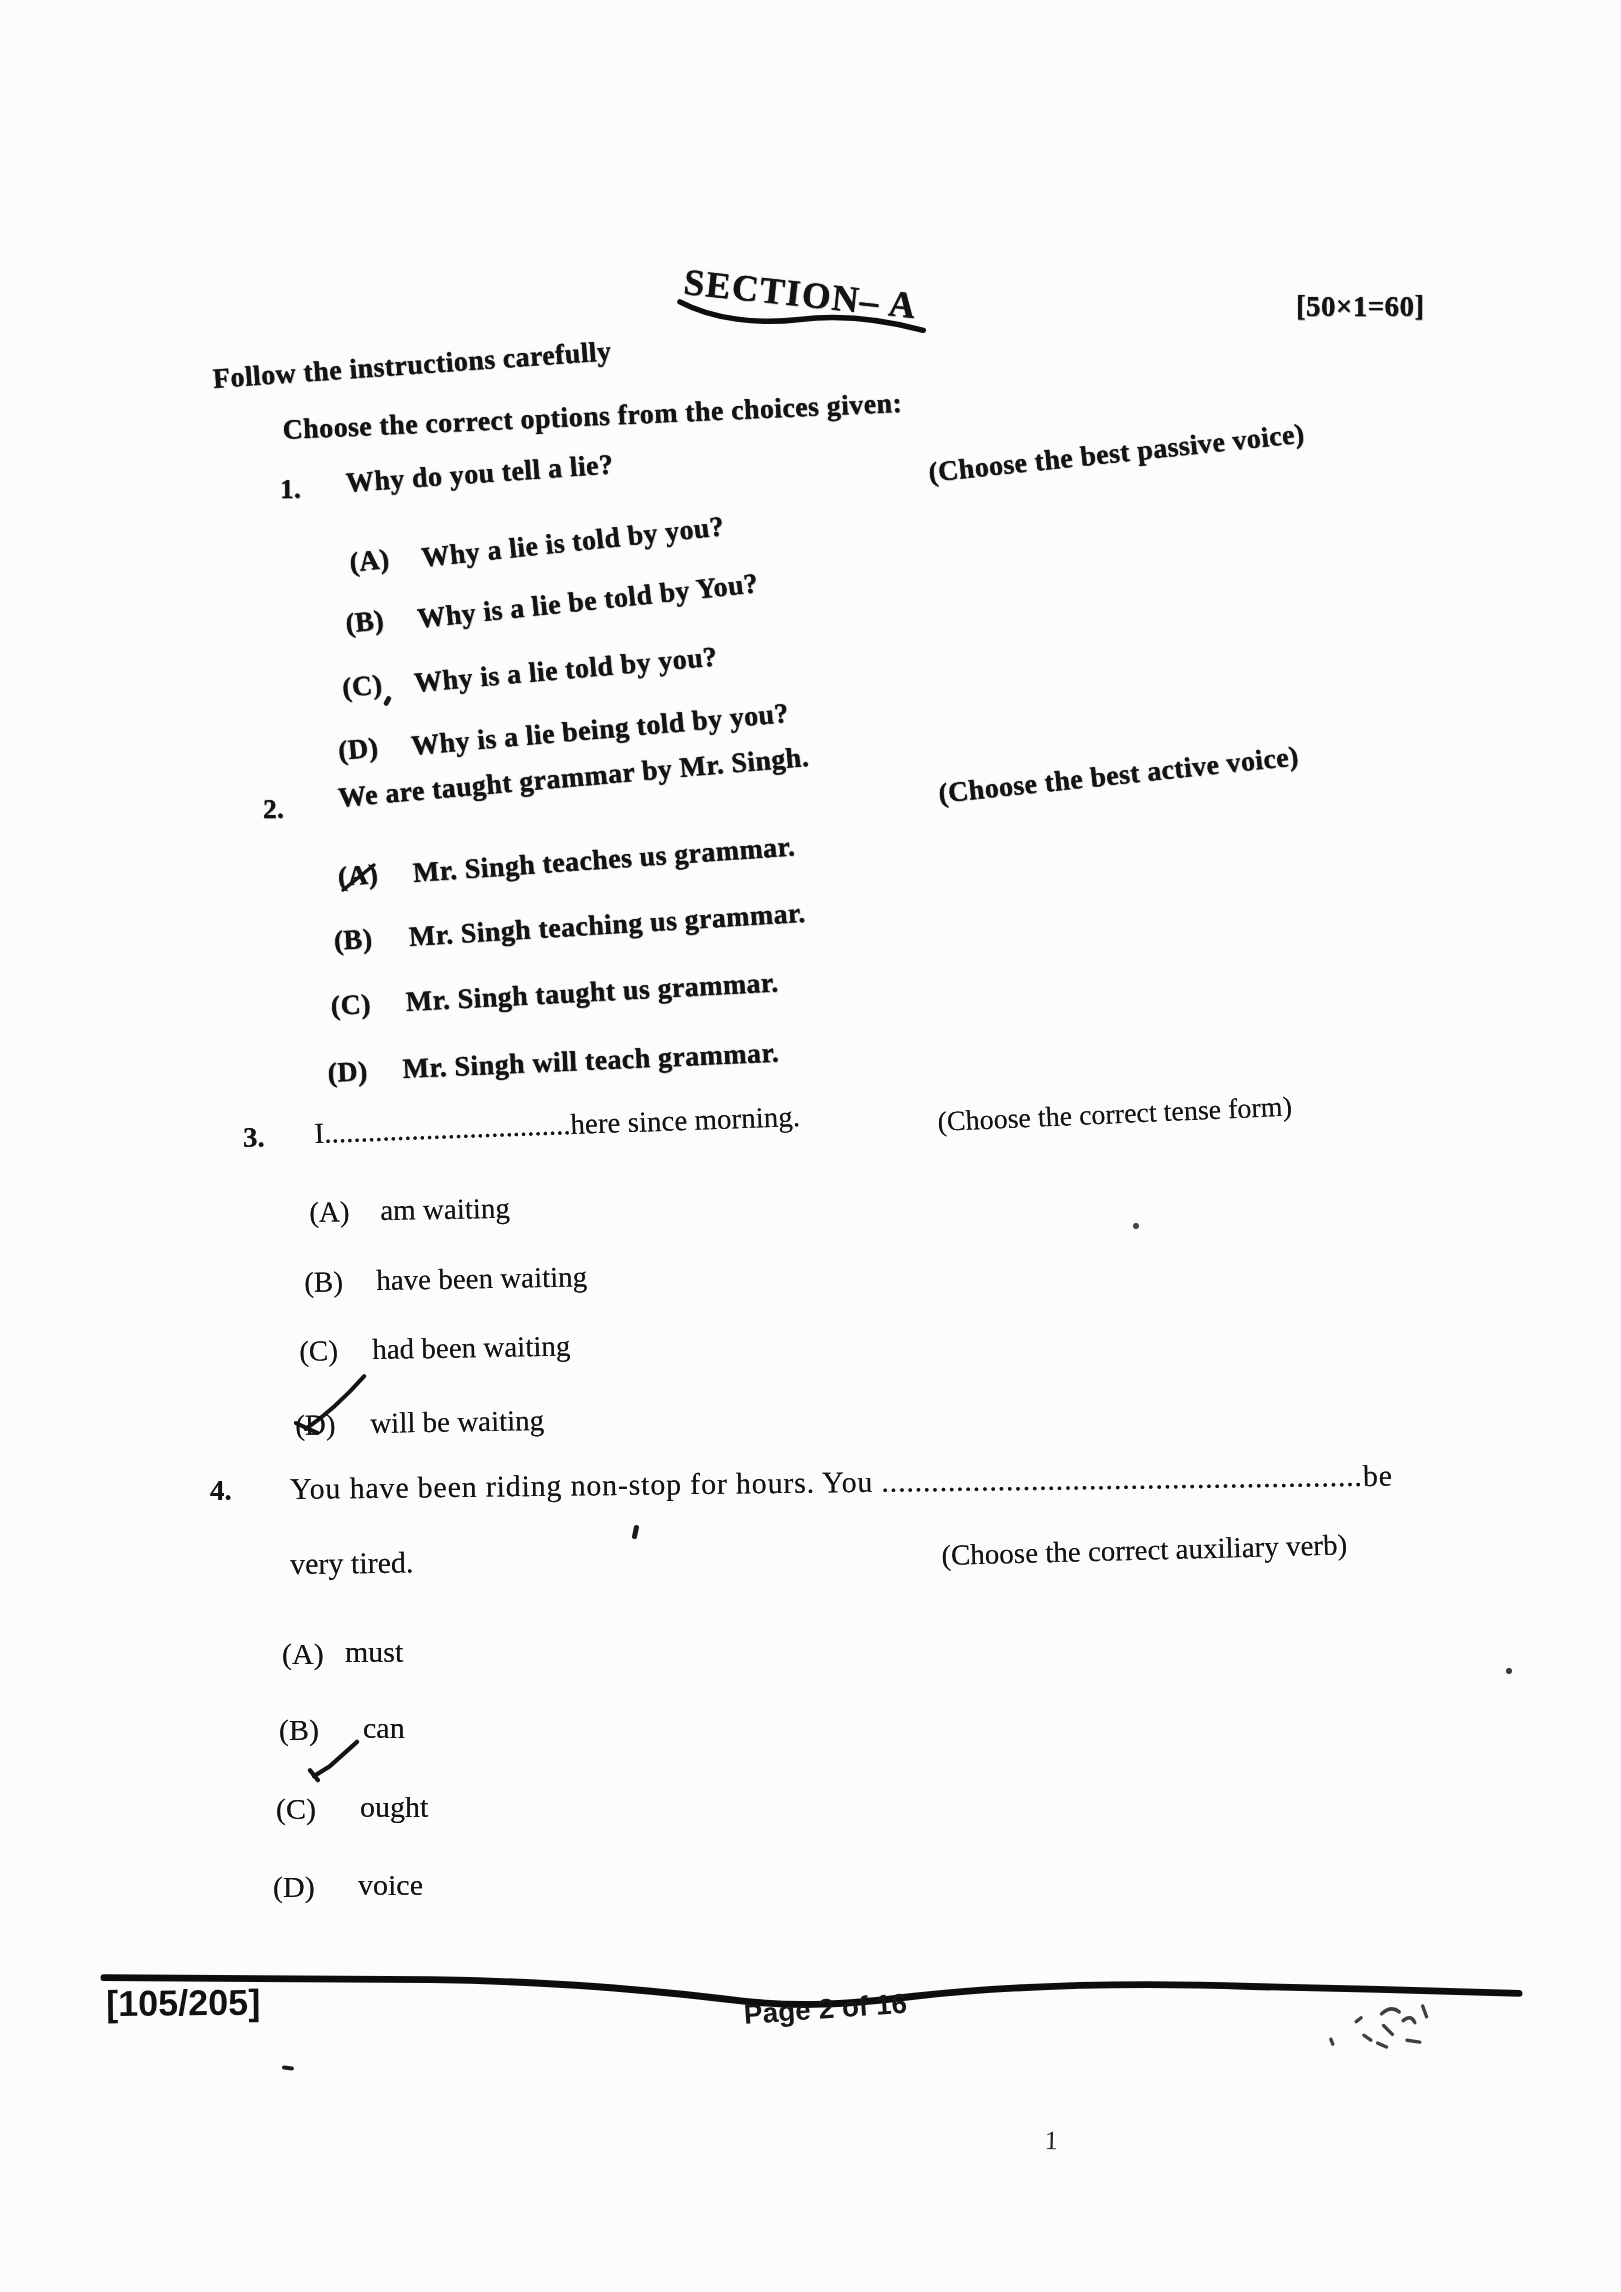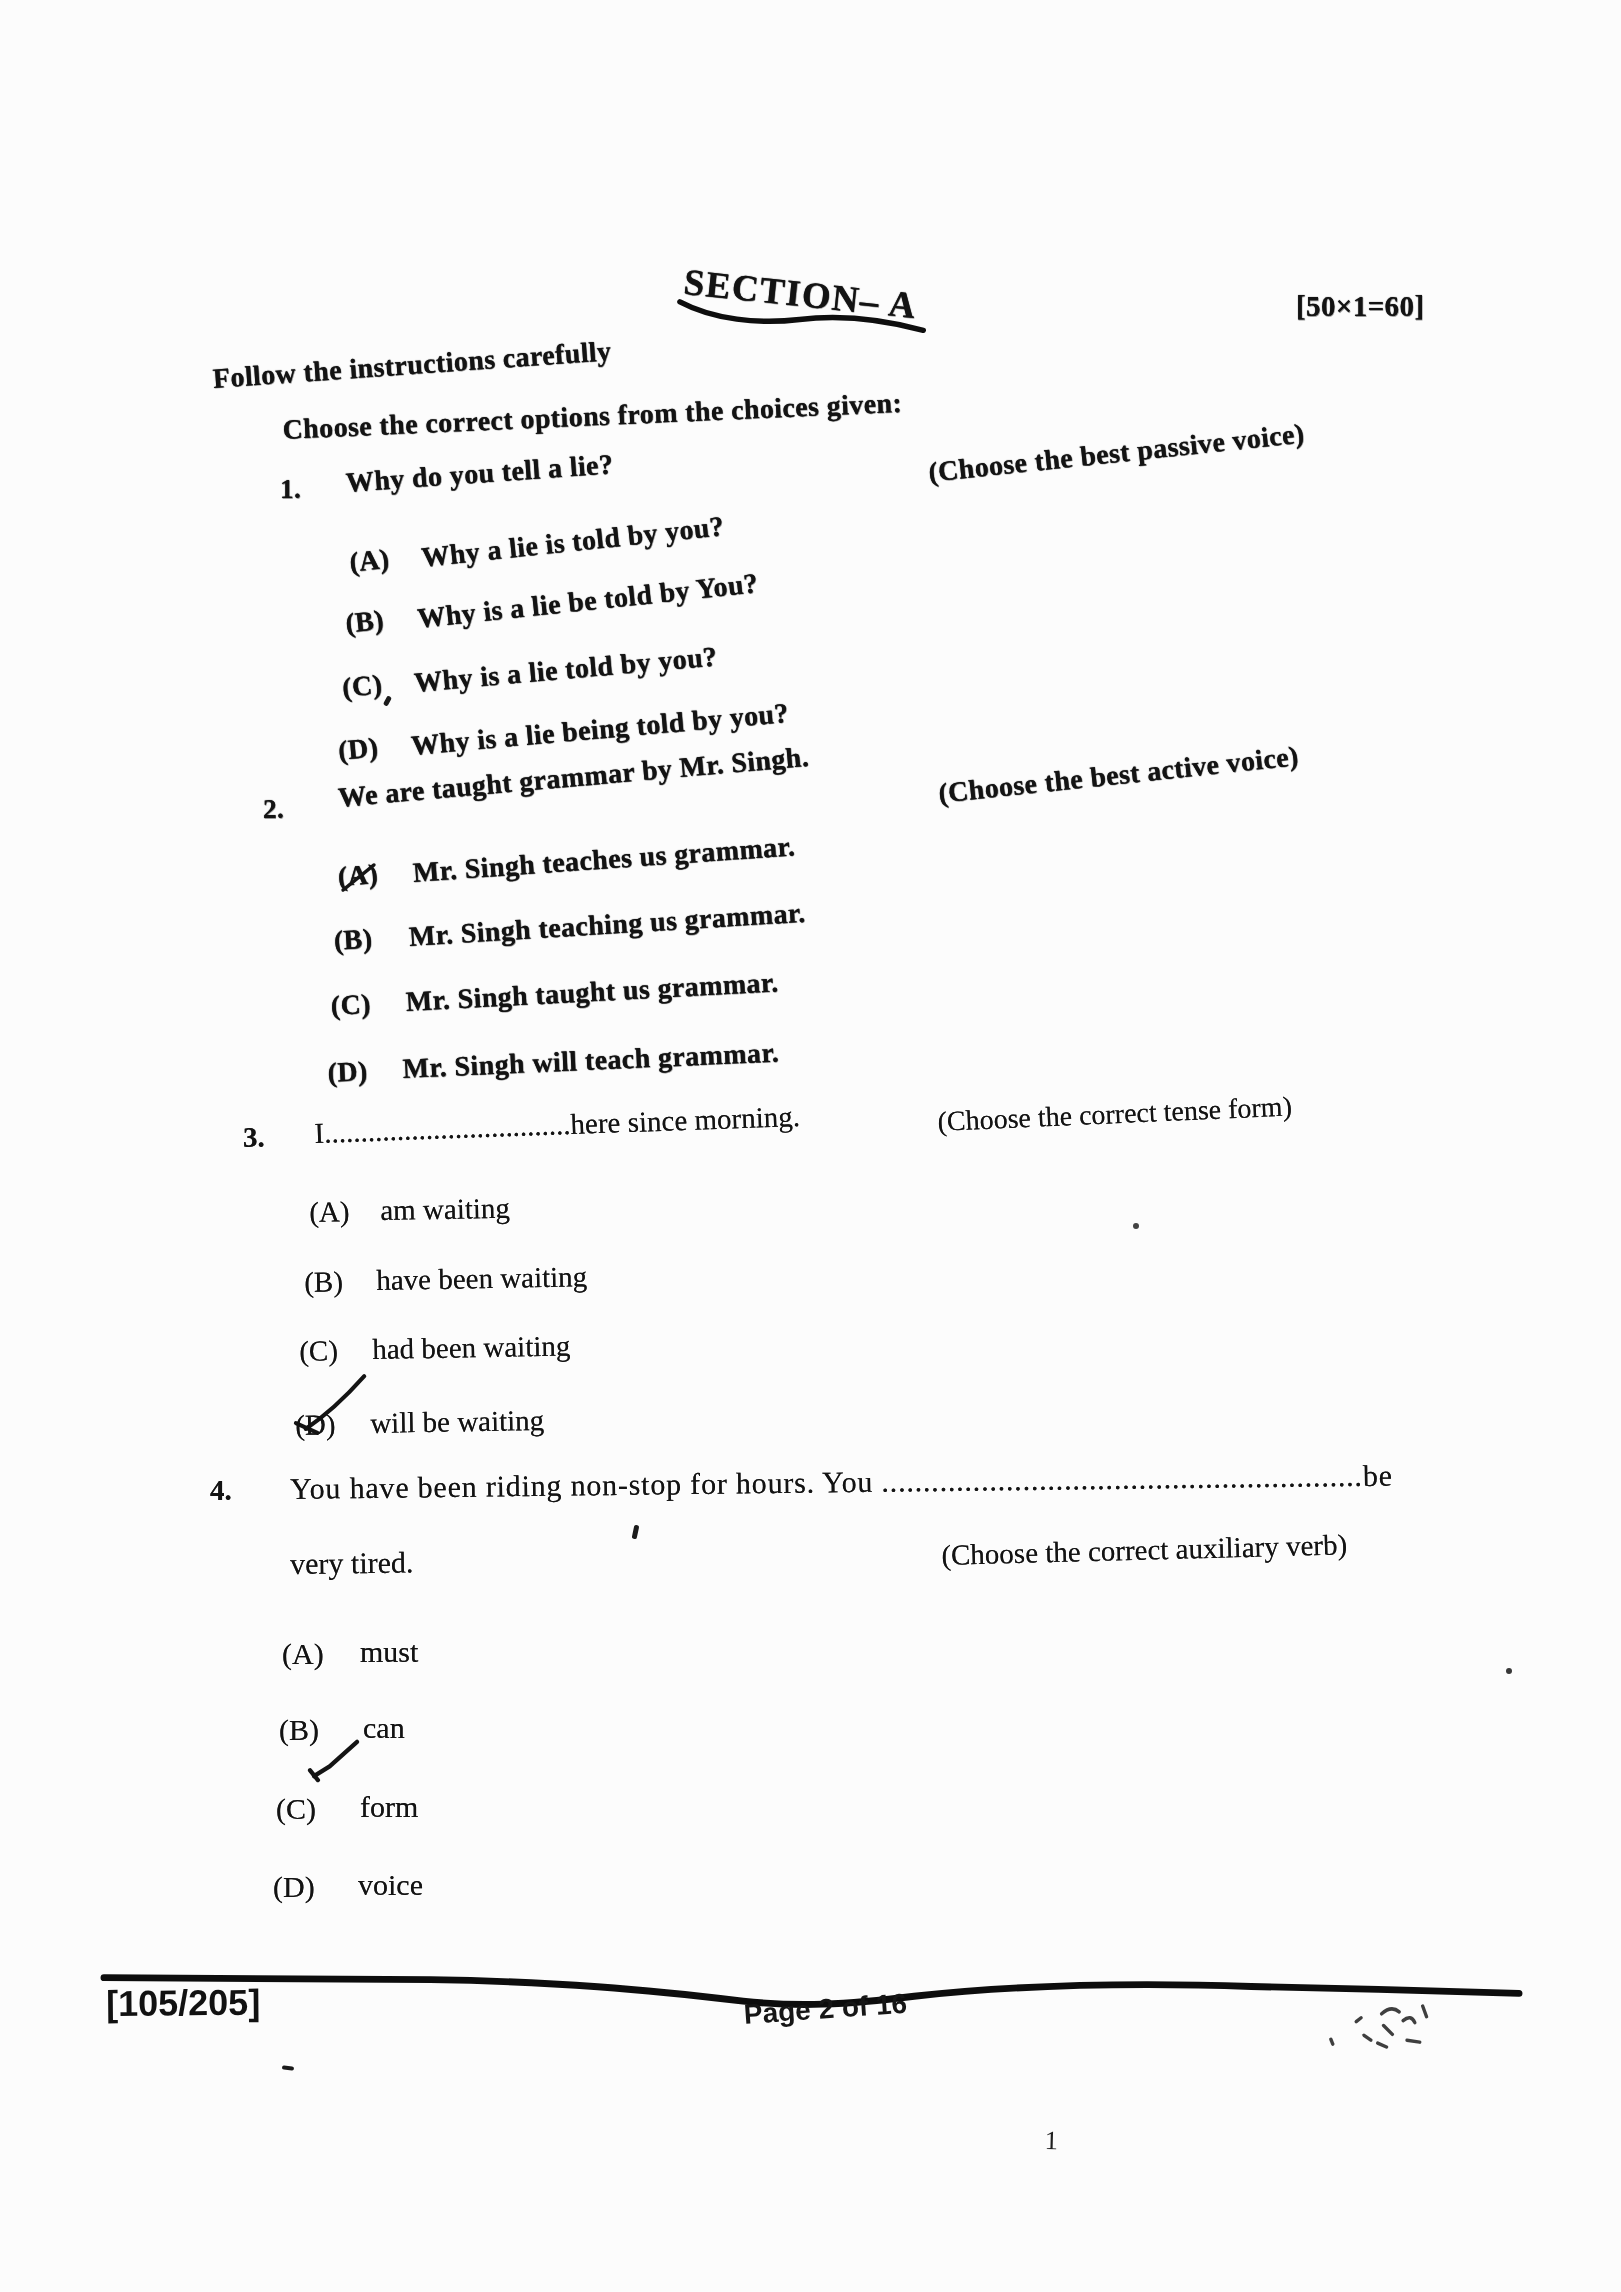--- a/index.html
+++ b/index.html
@@ -89,32 +89,32 @@
   <div class="t sm2" style="left:295px;top:1411px;font-size:29px;transform:rotate(-1deg);">(D)</div>
   <div class="t sm2" style="left:370px;top:1409px;font-size:29px;transform:rotate(-1deg);">will be waiting</div>
 
   <div class="t b sm2" style="left:210px;top:1476px;font-size:29px;">4.</div>
   <div class="t sm2" style="left:290px;top:1474px;font-size:30px;letter-spacing:0.8px;transform:rotate(-0.7deg);">You have been riding non-stop for hours. You ..........................................................be</div>
   <div class="inkbar" style="left:633px;top:1525px;width:4.9px;height:13.7px;transform:rotate(12deg);"></div>
   <div class="t sm2" style="left:290px;top:1549px;font-size:30px;transform:rotate(-0.7deg);">very tired.</div>
   <div class="t sm2" style="left:941px;top:1541px;font-size:29px;transform:rotate(-1.5deg);">(Choose the correct auxiliary verb)</div>
 
   <div class="t sm2" style="left:282px;top:1639px;font-size:30px;">(A)</div>
-  <div class="t sm2" style="left:360px;top:1637px;font-size:30px;">must</div>
+  <div class="t sm2" style="left:345px;top:1637px;font-size:30px;">must</div>
   <div class="dotmark" style="left:1506px;top:1668px;width:5.9px;height:5.9px;opacity:.9;"></div>
 
   <div class="t sm2" style="left:279px;top:1715px;font-size:30px;">(B)</div>
   <div class="t sm2" style="left:363px;top:1713px;font-size:30px;">can</div>
   <svg class="mark" style="left:308px;top:1737px;" width="57" height="47" viewBox="0 0 58 48">
     <path d="M6,40 L22,30 L50,5" stroke="#141414" stroke-width="4.4" fill="none" stroke-linecap="round" stroke-linejoin="round"></path>
     <path d="M2,34 L10,44" stroke="#141414" stroke-width="4.4" fill="none" stroke-linecap="round"></path>
   </svg>
 
   <div class="t sm2" style="left:276px;top:1794px;font-size:30px;">(C)</div>
-  <div class="t sm2" style="left:360px;top:1792px;font-size:30px;">form</div>
+  <div class="t sm2" style="left:360px;top:1792px;font-size:30px;">ought</div>
 
   <div class="t sm2" style="left:273px;top:1872px;font-size:30px;">(D)</div>
   <div class="t sm2" style="left:358px;top:1870px;font-size:30px;">voice</div>
 
   <svg class="mark" style="left:96px;top:1964px;" width="1431" height="43" viewBox="0 0 1460 44">
     <path d="M6,14 L340,16 C470,18 560,26 660,38 C715,44 765,42 835,33 C935,22 1060,19 1180,23 L1310,26 L1454,30" stroke="#0d0d0d" stroke-width="7" fill="none" stroke-linecap="round"></path>
   </svg>
   <div class="t b sans" style="left:106px;top:1986px;font-size:36px;color:#111;transform:rotate(-0.5deg);">[105/205]</div>
   <div class="t b sans" style="left:743px;top:2001px;font-size:28px;color:#161616;transform:rotate(-4deg);">Page 2 of 16</div>
   <div class="inkbar" style="left:282px;top:2066px;width:11.8px;height:3.9px;transform:rotate(6deg);"></div>

